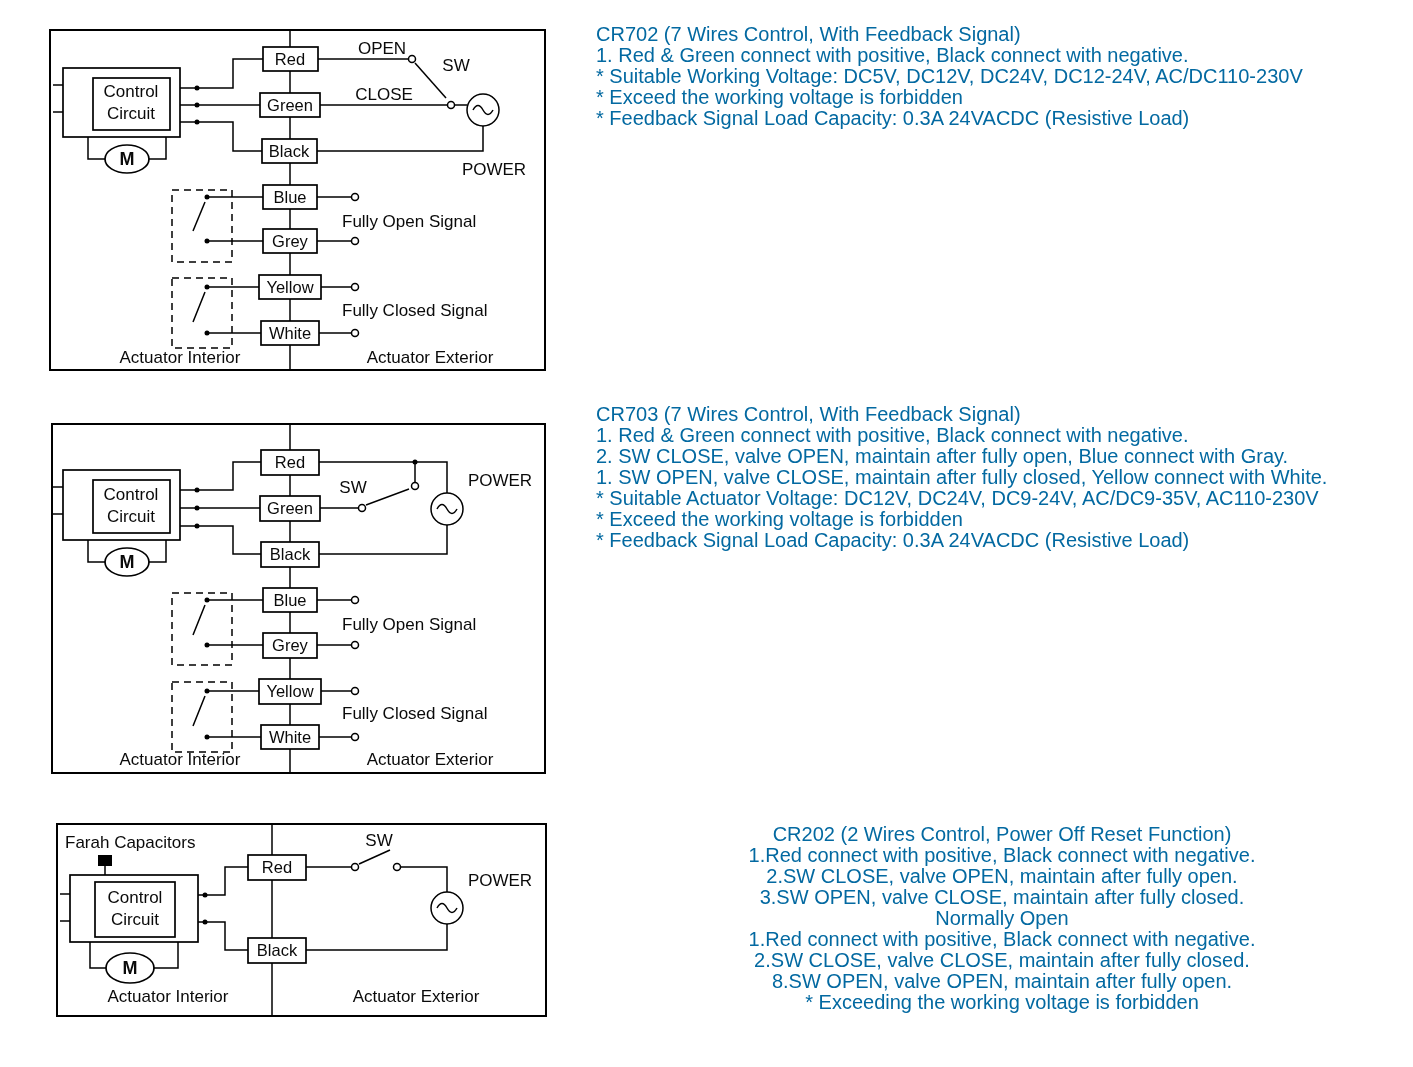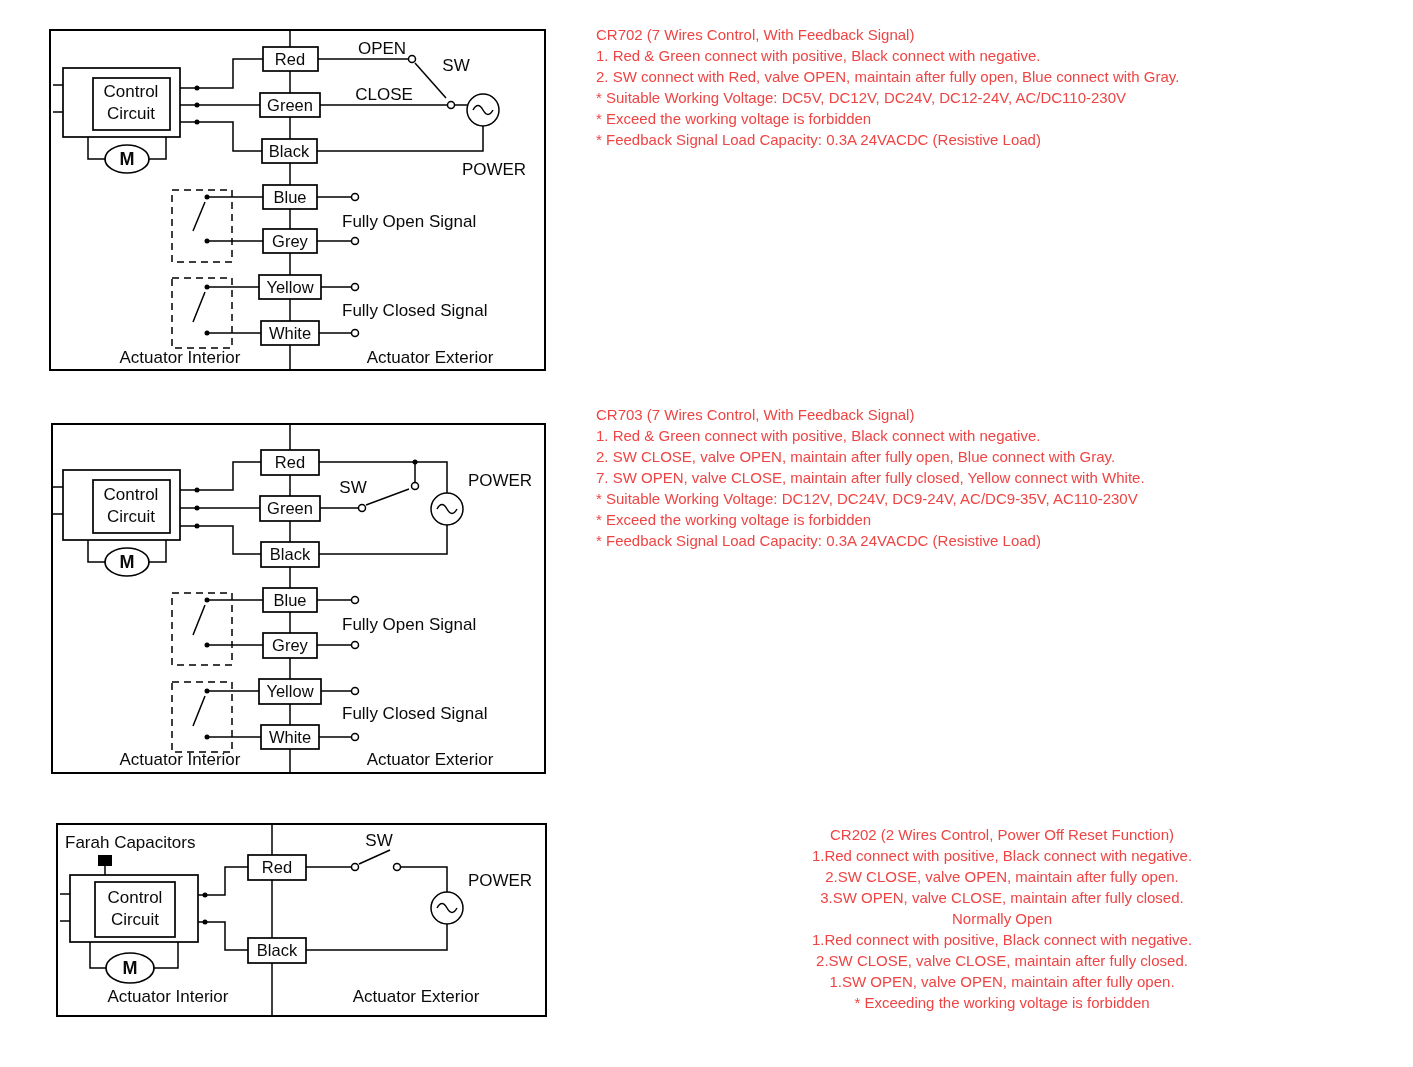--- a/index.html
+++ b/index.html
@@ -2,21 +2,21 @@
 <html><head>
 <meta charset="utf-8">
 <style>
   html,body{margin:0;padding:0;}
   body{
     width:1413px;height:1067px;background:#ffffff;position:relative;
     font-family:"Liberation Sans",sans-serif;color:#0a0a0a;overflow:hidden;
   }
   .diagram{position:absolute;}
   .notes{position:absolute;left:596px;width:812px;}
-  .note-line{font-size:15px;line-height:21px;white-space:nowrap;color:#ef4444;}
+  .note-line{font-size:20px;line-height:21px;white-space:nowrap;color:#0369a1;}
   svg{display:block;}
   .thick{stroke:#000;stroke-width:2;fill:none;}
   .wire{stroke:#000;stroke-width:1.5;fill:none;}
   .box{stroke:#000;stroke-width:1.7;fill:#fff;}
   .dash{stroke:#000;stroke-width:1.5;fill:none;stroke-dasharray:7 5;}
   .term{stroke:#000;stroke-width:1.5;fill:#fff;}
   .dot{fill:#000;stroke:none;}
   .cap{fill:#000;stroke:none;}
   .t{font-family:"Liberation Sans",sans-serif;font-size:17px;fill:#0a0a0a;}
   .tm{font-family:"Liberation Sans",sans-serif;font-size:17px;fill:#0a0a0a;text-anchor:middle;}
@@ -275,39 +275,38 @@
     <text class="tm" x="445" y="64">POWER</text>
     <text class="tm" x="113" y="180">Actuator Interior</text>
     <text class="tm" x="361" y="180">Actuator Exterior</text>
   </g>
 </svg>
 </div>
 
 <section class="notes" style="top:24px;">
   <div class="note-line">CR702 (7 Wires Control, With Feedback Signal)</div>
   <div class="note-line">1. Red &amp; Green connect with positive, Black connect with negative.</div>
-  <div class="note-line">2. SW connect with Red, valve OPEN, maintain after fully open, Blue connect with Gray.</div>
   <div class="note-line">* Suitable Working Voltage: DC5V, DC12V, DC24V, DC12-24V, AC/DC110-230V</div>
   <div class="note-line">* Exceed the working voltage is forbidden</div>
   <div class="note-line">* Feedback Signal Load Capacity: 0.3A 24VACDC (Resistive Load)</div>
 </section>
 
 <section class="notes" style="top:404px;">
   <div class="note-line">CR703 (7 Wires Control, With Feedback Signal)</div>
   <div class="note-line">1. Red &amp; Green connect with positive, Black connect with negative.</div>
   <div class="note-line">2. SW CLOSE, valve OPEN, maintain after fully open, Blue connect with Gray.</div>
-  <div class="note-line">7. SW OPEN, valve CLOSE, maintain after fully closed, Yellow connect with White.</div>
-  <div class="note-line">* Suitable Working Voltage: DC12V, DC24V, DC9-24V, AC/DC9-35V, AC110-230V</div>
+  <div class="note-line">1. SW OPEN, valve CLOSE, maintain after fully closed, Yellow connect with White.</div>
+  <div class="note-line">* Suitable Actuator Voltage: DC12V, DC24V, DC9-24V, AC/DC9-35V, AC110-230V</div>
   <div class="note-line">* Exceed the working voltage is forbidden</div>
   <div class="note-line">* Feedback Signal Load Capacity: 0.3A 24VACDC (Resistive Load)</div>
 </section>
 
 <section class="notes" style="top:824px;text-align:center;">
   <div class="note-line">CR202 (2 Wires Control, Power Off Reset Function)</div>
   <div class="note-line">1.Red connect with positive, Black connect with negative.</div>
   <div class="note-line">2.SW CLOSE, valve OPEN, maintain after fully open.</div>
   <div class="note-line">3.SW OPEN, valve CLOSE, maintain after fully closed.</div>
   <div class="note-line">Normally Open</div>
   <div class="note-line">1.Red connect with positive, Black connect with negative.</div>
   <div class="note-line">2.SW CLOSE, valve CLOSE, maintain after fully closed.</div>
-  <div class="note-line">1.SW OPEN, valve OPEN, maintain after fully open.</div>
+  <div class="note-line">8.SW OPEN, valve OPEN, maintain after fully open.</div>
   <div class="note-line">* Exceeding the working voltage is forbidden</div>
 </section>
 
 </body></html>

